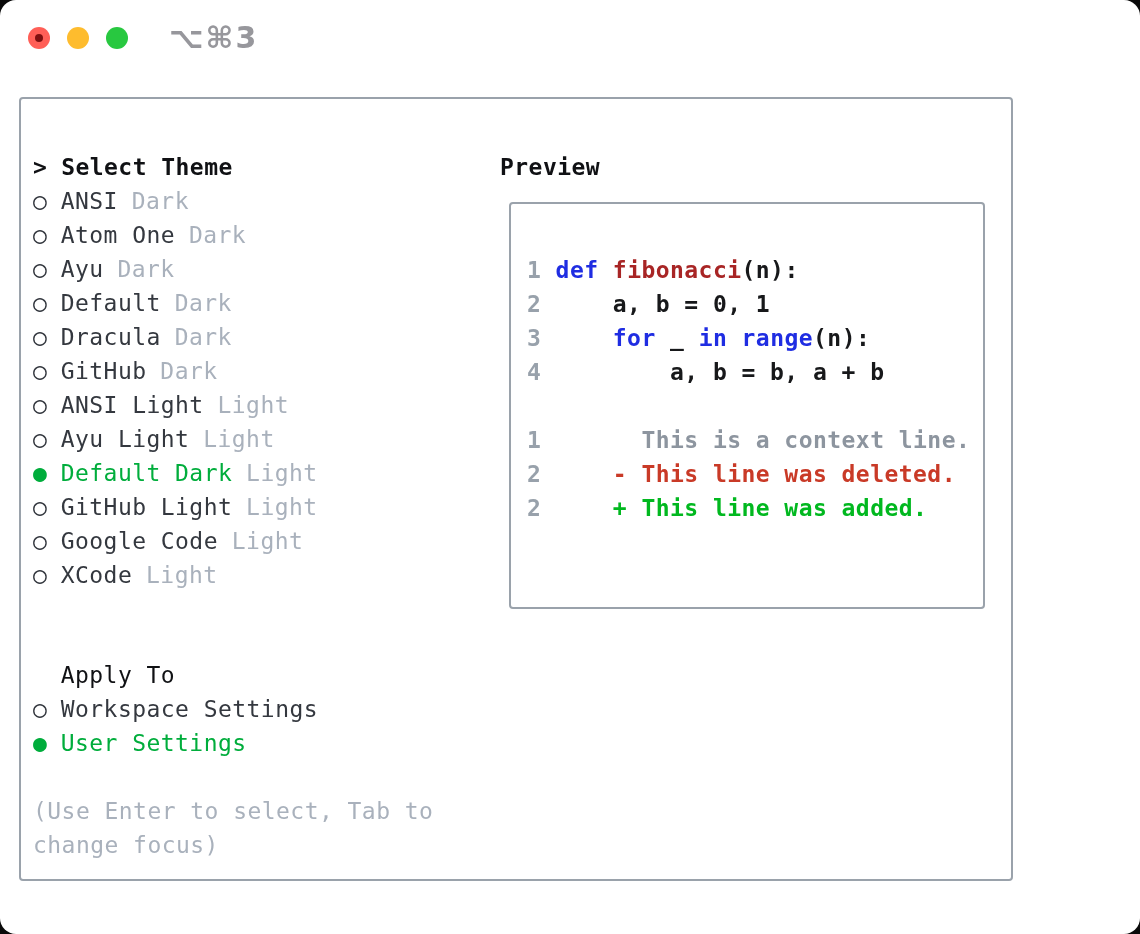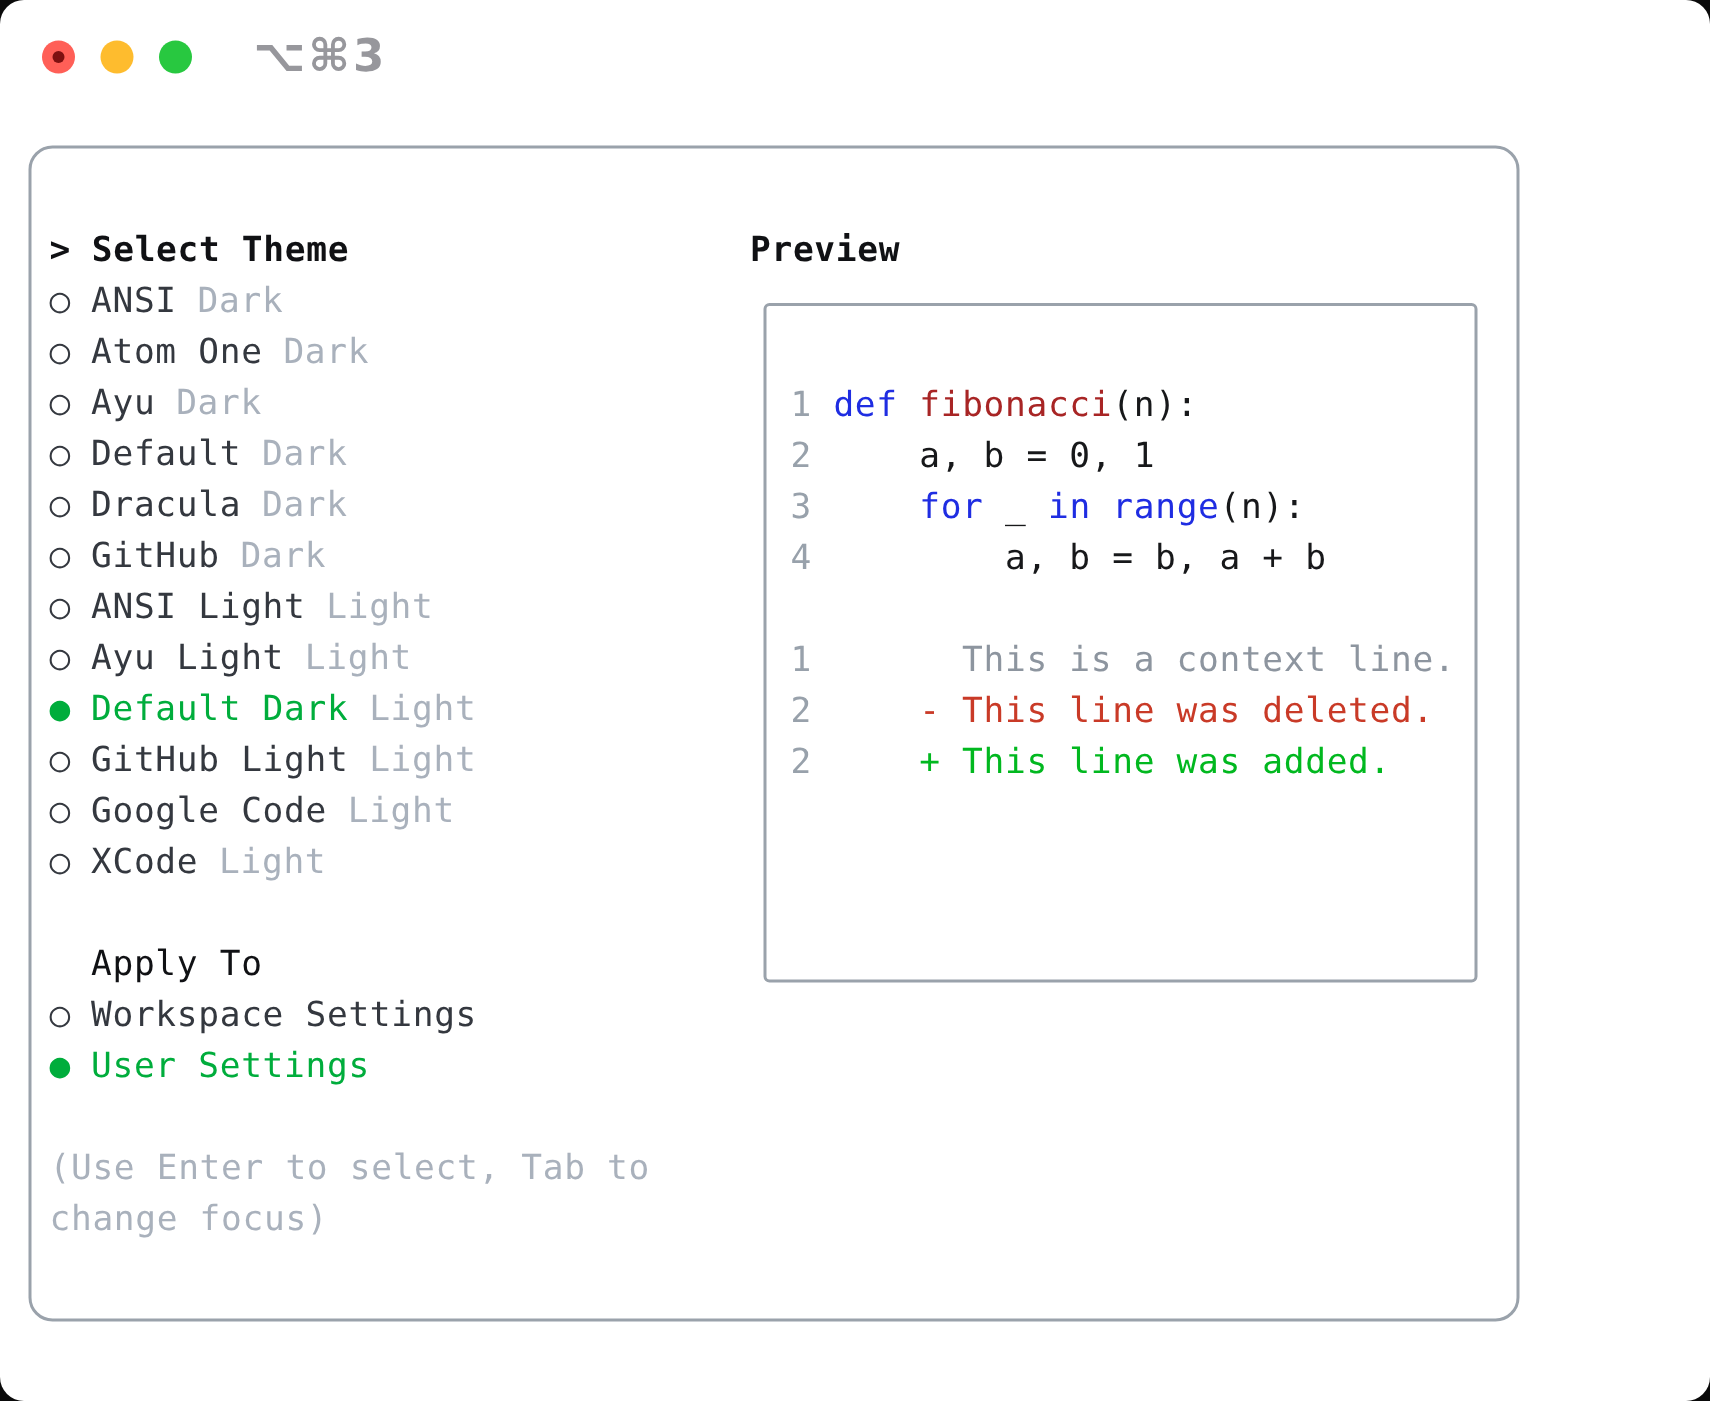--- a/index.html
+++ b/index.html
@@ -9,38 +9,38 @@
   
   .titlebar{position:absolute;left:0;top:0;width:100%;height:75px;display:flex;align-items:center;padding-left:28px;box-sizing:border-box;}
   .light{width:22px;height:22px;border-radius:50%;margin-right:17px;position:relative;flex:0 0 auto;}
   .light.red{background:var(--c-traffic-red);}
   .light.red .dot{position:absolute;left:7px;top:7px;width:8px;height:8px;border-radius:50%;background:var(--c-traffic-red-dot);}
   .light.yellow{background:var(--c-traffic-yellow);}
   .light.green{background:var(--c-traffic-green);}
   .title{margin-left:24px;font-family:"DejaVu Sans",sans-serif;font-size:30px;font-weight:600;color:var(--c-title-gray);letter-spacing:2px;}
 
   
-  .panel{position:absolute;left:19px;top:97px;width:994px;height:784px;border:2px solid var(--c-border-gray);border-radius:16px;box-sizing:border-box;font-family:"DejaVu Sans Mono",monospace;font-size:23px;line-height:34px;letter-spacing:0.45px;}
+  .panel{position:absolute;left:19px;top:97px;width:994px;height:784px;border:2px solid var(--c-border-gray);border-radius:4px;box-sizing:border-box;font-family:"DejaVu Sans Mono",monospace;font-size:23px;line-height:34px;letter-spacing:0.45px;}
   .left-col{position:absolute;left:12px;top:51px;width:455px;}
   .right-col{position:absolute;left:479px;top:51px;}
 
   .row{height:34px;white-space:pre;}
   .header{font-weight:bold;color:var(--c-header-black);}
   .gap1{margin-left:1ch;}
   .bullet{display:inline-block;width:2ch;color:var(--c-text-dark);}
   .bullet.sel{color:var(--c-selected-green);}
   .theme-name{color:var(--c-text-dark);}
   .theme-name.sel{color:var(--c-selected-green);}
   .tag{color:var(--c-muted-gray);margin-left:1ch;}
-  .apply-header{padding-left:2ch;color:var(--c-header-black);}
+  .apply-header{padding-left:2ch;color:var(--c-header-black);margin-top:32px;}
   .spacer{height:34px;}
   .hint{width:440px;color:var(--c-muted-gray);white-space:normal;}
 
   .preview-header{font-weight:bold;color:var(--c-header-black);height:34px;white-space:pre;}
-  .preview-box{margin-left:9px;margin-top:18px;width:476px;height:453px;border:2px solid var(--c-border-gray);border-radius:4px;box-sizing:border-box;padding:49px 0 2px 16px;overflow:hidden;}
+  .preview-box{margin-left:9px;margin-top:18px;width:476px;height:407px;border:2px solid var(--c-border-gray);border-radius:4px;box-sizing:border-box;padding:49px 0 2px 16px;overflow:hidden;font-weight:bold;}
   .pline{height:34px;white-space:pre;}
   .tk-num{color:var(--c-line-number-gray);}
   .tk-kw{color:var(--c-keyword-blue);}
   .tk-fn{color:var(--c-function-red);}
   .tk-code{color:#17181a;}
   .tk-ctx{color:var(--c-context-gray);}
   .tk-del{color:var(--c-deleted-red);}
   .tk-add{color:var(--c-added-green);}
 </style>
 </head>

